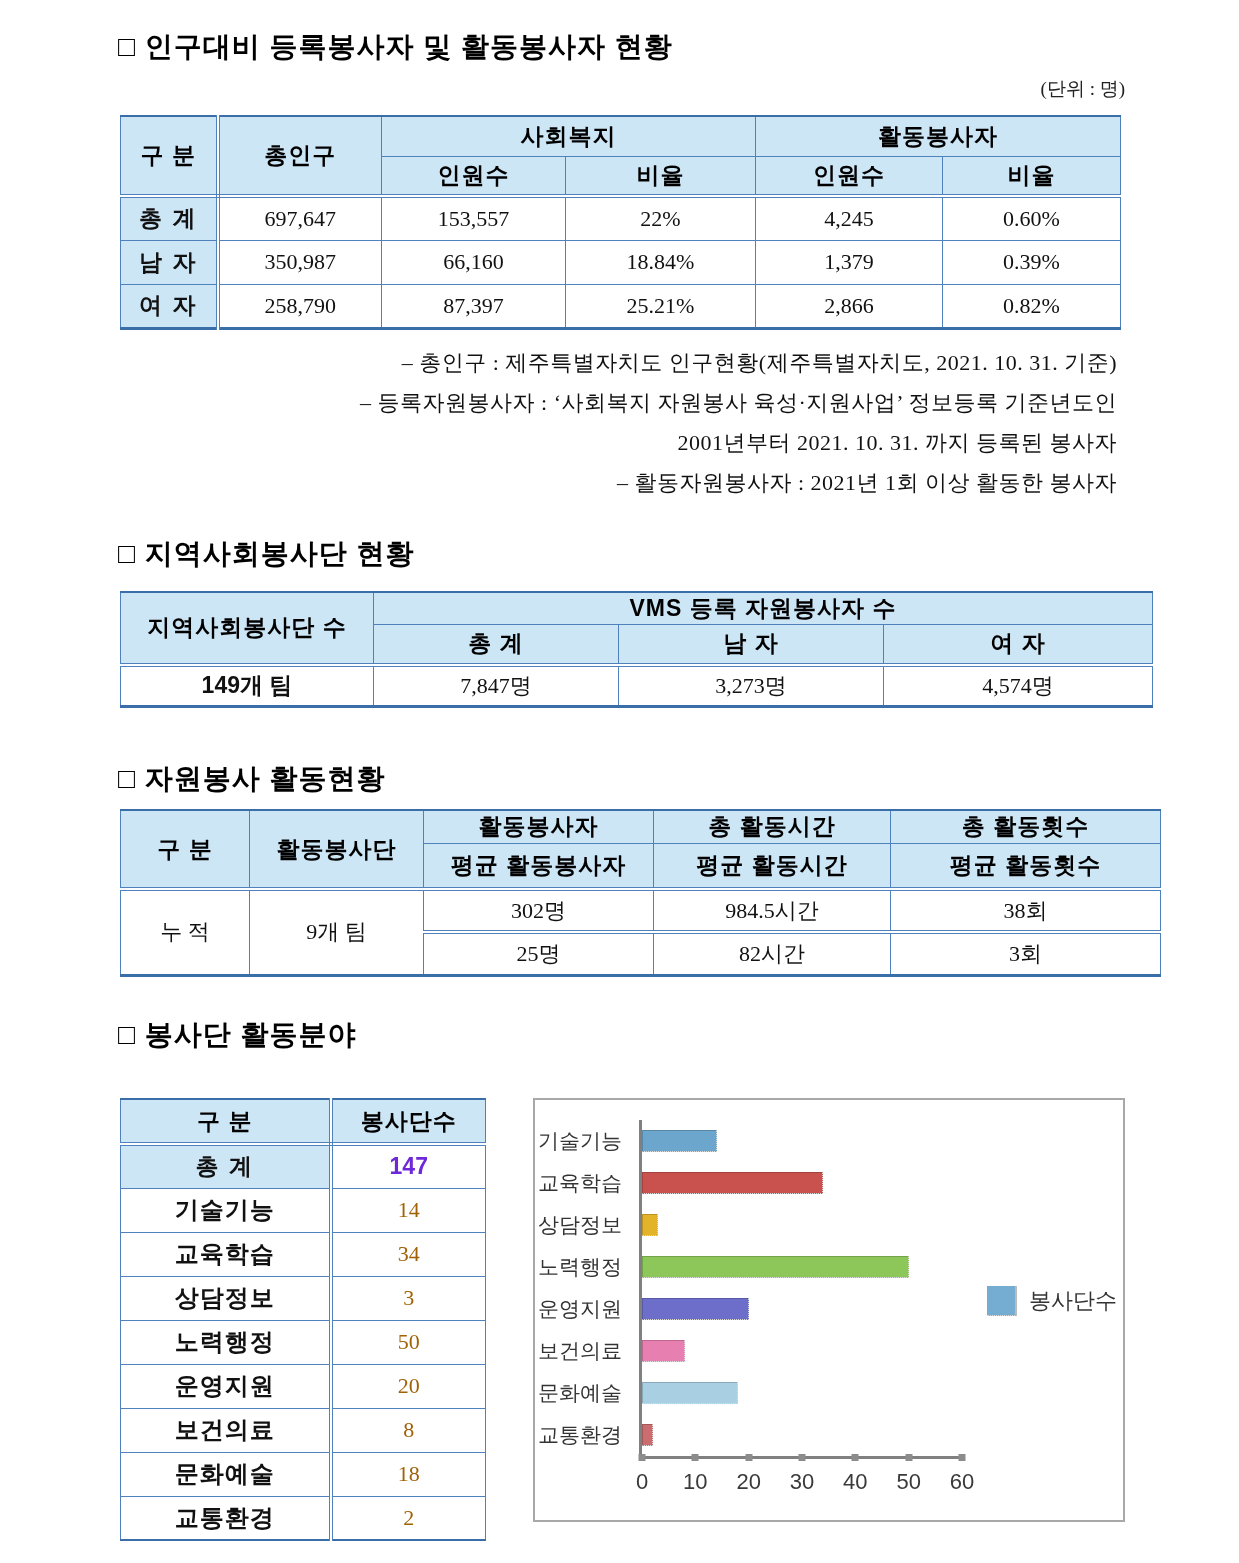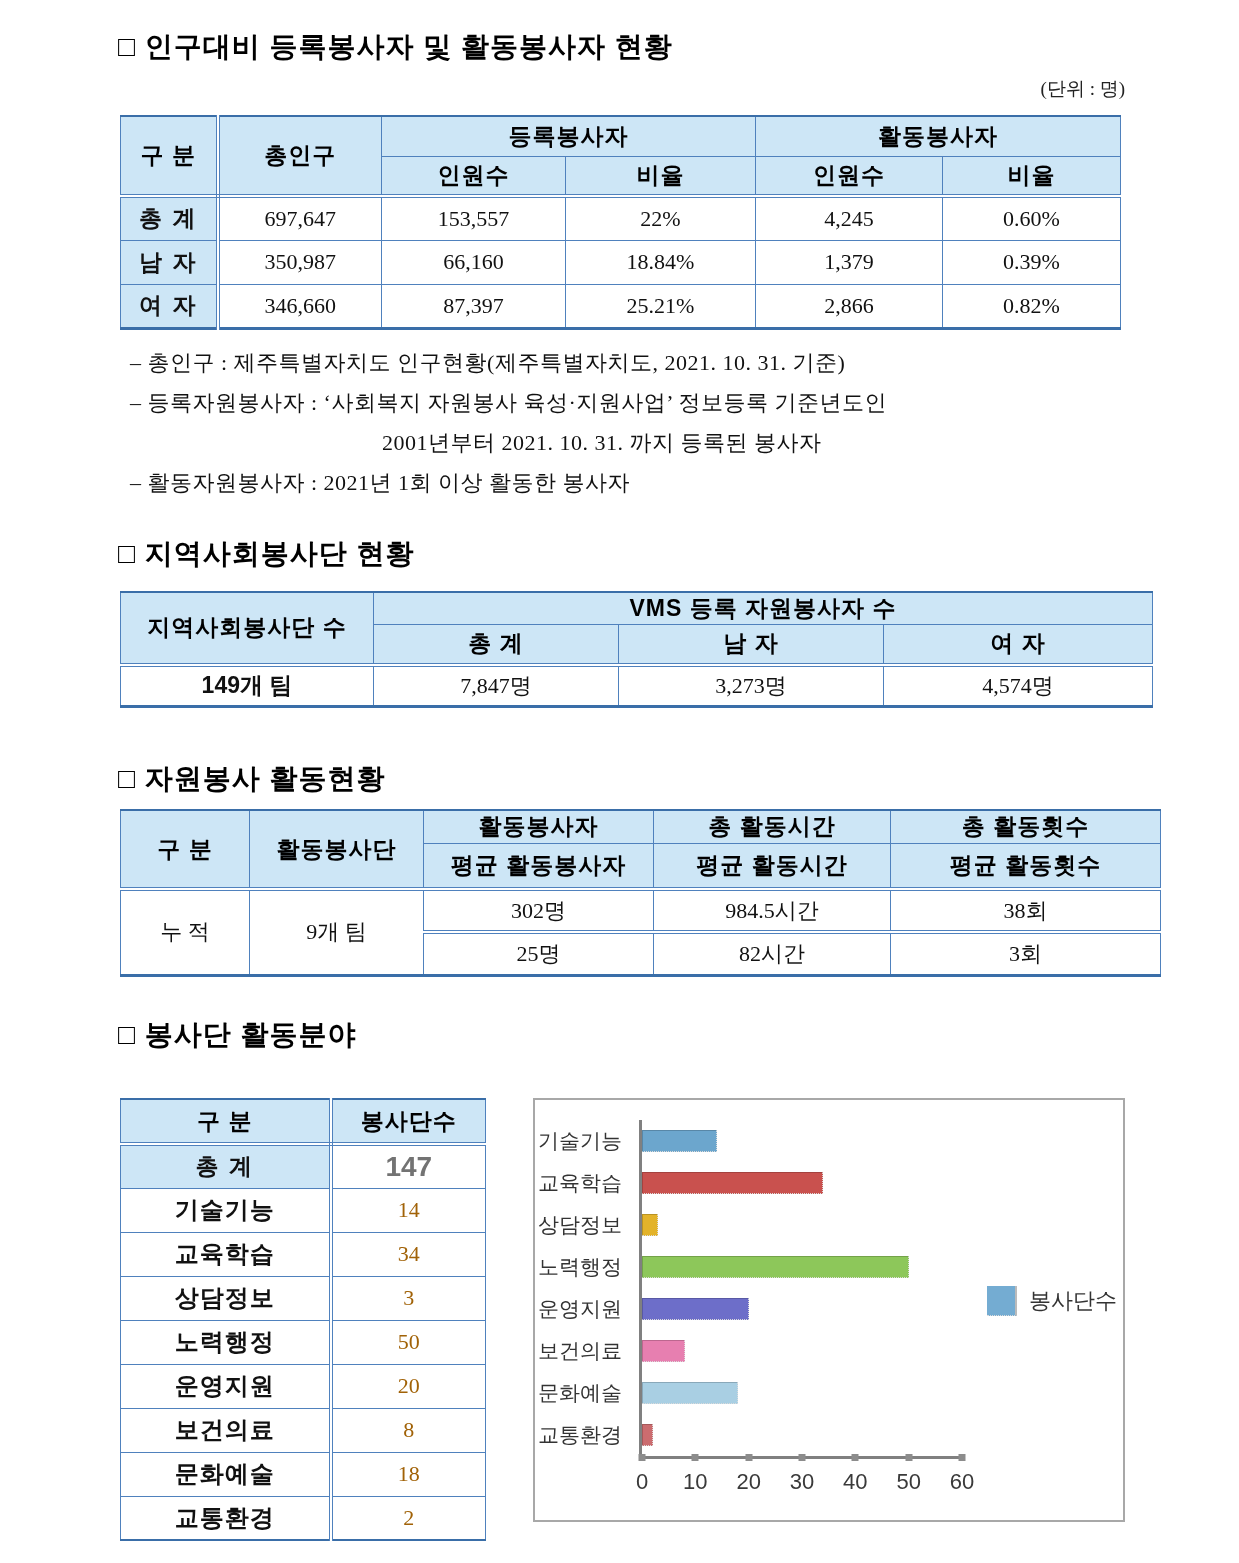--- a/index.html
+++ b/index.html
@@ -51,21 +51,21 @@
   .tbl3 tbody tr { height:43px; }
   
   .tbl4 { left:120px; top:1098px; width:365px; border-bottom:2px solid #3A6EA8; }
   .tbl4 tr { height:44px; }
   .tbl4 thead tr { height:45px; }
   .tbl4 td.cat {
     font-family:"Liberation Sans", sans-serif; font-weight:bold;
     font-size:24px; letter-spacing:1px;
   }
   .tbl4 td.cnt { color:#a16207; }
-  .tbl4 td.total-val { font-weight:bold; color:#737373; font-size:28px;
+  .tbl4 td.total-val { font-weight:bold; color:#6d28d9; font-size:23px;
     font-family:"Liberation Sans", sans-serif; }
   
   .chart-box {
     position:absolute; left:533px; top:1098px; width:592px; height:424px;
     border:2px solid #A8A8A8; background:#fff;
   }
   .chart-rows { position:absolute; left:0; top:20px; width:100%; }
   .chart-row { display:flex; align-items:center; height:42px; }
   .chart-cat-label {
     flex:0 0 96px; text-align:right; padding-right:9px; font-size:21px;
@@ -94,21 +94,21 @@
     position:absolute; transform:translateX(-50%); font-size:22px; color:#3a3a3a;
   }
   .chart-legend {
     position:absolute; left:452px; top:186px; display:flex; align-items:center;
   }
   .legend-swatch {
     width:30px; height:30px; border-right:2px solid #bbb; border-bottom:1px dotted #ddd;
   }
   .legend-label { font-size:22px; color:#333; margin-left:12px; white-space:nowrap; }
   
-  .notes { position:absolute; left:130px; top:347px; width:1000px; }
+  .notes { position:absolute; left:117px; top:347px; width:1000px;text-align:right; }
   .note-line {
     font-family:"Liberation Serif", serif; font-size:22px; color:#111;
     height:40px; line-height:32px; white-space:nowrap; letter-spacing:0.5px;
   }
   .note-indent { padding-left:252px; }
 </style>
 </head>
 <body>
 
 <div class="page">
@@ -122,21 +122,21 @@
         <col style="width:164px">
         <col style="width:184px">
       <col style="width:190px">
         <col style="width:187px">
         <col style="width:178px">
     </colgroup>
     <thead>
       <tr class="h1">
         <th rowspan="2" class="dbl-r dbl-b">구 분</th>
         <th rowspan="2" class="dbl-b">총인구</th>
-        <th colspan="2">등록봉사자</th>
+        <th colspan="2">사회복지</th>
         <th colspan="2">활동봉사자</th>
       </tr>
       <tr class="h2">
         <th class="dbl-b">인원수</th>
         <th class="dbl-b">비율</th>
         <th class="dbl-b">인원수</th>
         <th class="dbl-b">비율</th>
       </tr>
     </thead>
     <tbody>
@@ -151,21 +151,21 @@
       <tr>
         <td class="lbl-cell dbl-r">남 자</td>
         <td>350,987</td>
         <td>66,160</td>
         <td>18.84%</td>
         <td>1,379</td>
         <td>0.39%</td>
       </tr>
       <tr>
         <td class="lbl-cell dbl-r">여 자</td>
-        <td>346,660</td>
+        <td>258,790</td>
         <td>87,397</td>
         <td>25.21%</td>
         <td>2,866</td>
         <td>0.82%</td>
       </tr>
     </tbody>
   </table>
 
   <div class="notes">
     <div class="note-line">– 총인구 : 제주특별자치도 인구현황(제주특별자치도, 2021. 10. 31. 기준)</div>

